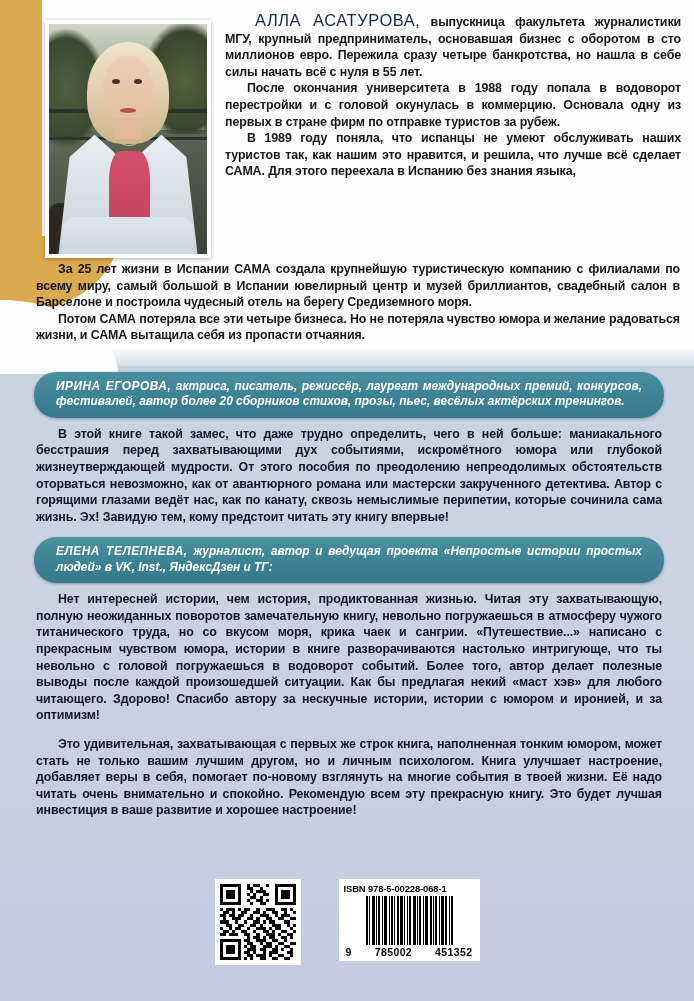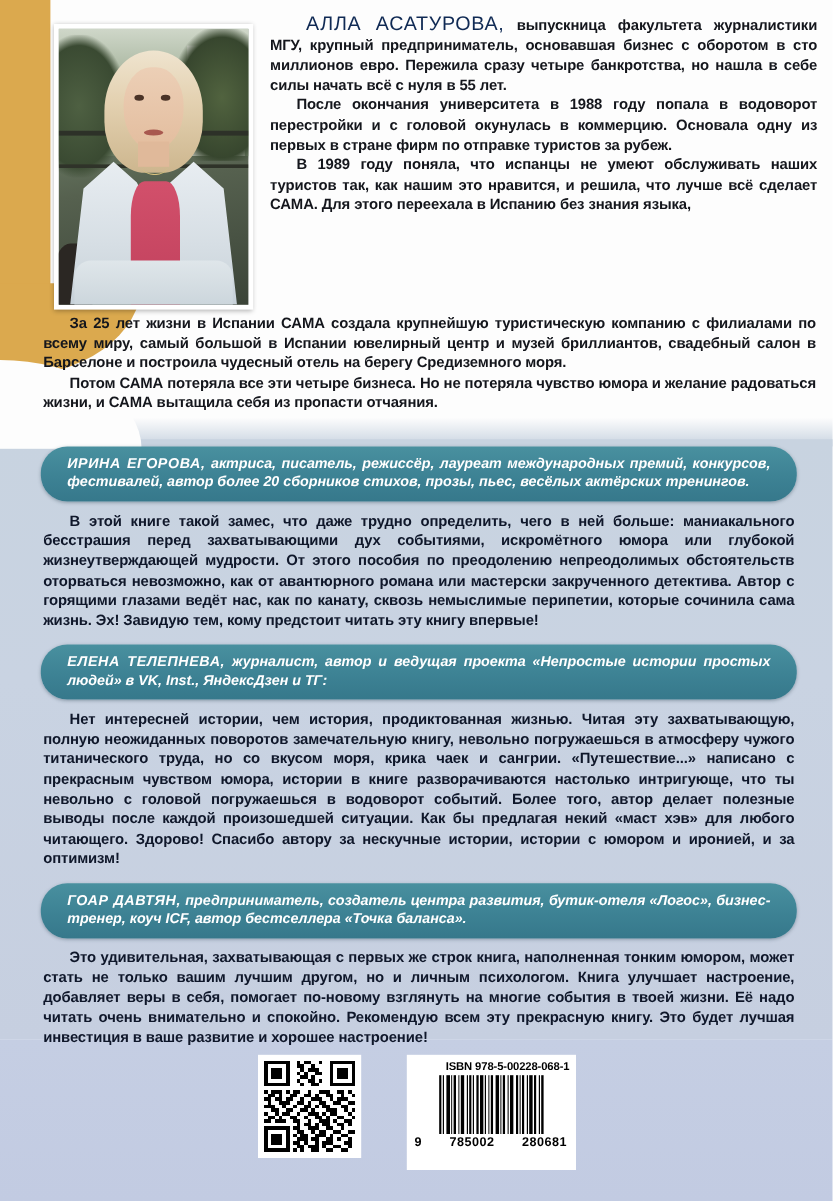--- a/index.html
+++ b/index.html
@@ -249,23 +249,23 @@
     width: 86px; height: 86px;
     background: #ffffff;
     padding: 5px;
     box-sizing: border-box;
   }
   .qr svg { display: block; }
 
   .isbn-box {
     width: 141px;
     background: #ffffff;
-    padding: 4px 5px 17px 5px;
+    padding: 4px 5px 3px 5px;
     box-sizing: border-box;
-    text-align: right;
+    text-align: left;
   }
   .isbn-text {
     font-family: "Liberation Sans", sans-serif;
     font-size: 9.4px;
     font-weight: 700;
     color: #000;
     letter-spacing: -0.1px;
     margin-bottom: 2px;
   }
   .bars {
@@ -344,21 +344,20 @@
     </div>
 
     <div class="review">
       <div class="badge"><span class="nm">ЕЛЕНА  ТЕЛЕПНЕВА,</span><span> журналист, автор и ведущая проекта «Непростые истории простых людей» в VK, Inst., ЯндексДзен и ТГ:</span></div>
       <div class="rtext">
           <p>Нет интересней истории, чем история, продиктованная жизнью. Читая эту захватывающую, полную неожиданных поворотов замечательную книгу, невольно погружаешься в атмосферу чужого титанического труда, но со вкусом моря, крика чаек и сангрии. «Путешествие...» написано с прекрасным чувством юмора, истории в книге разворачиваются настолько интригующе, что ты невольно с головой погружаешься в водоворот событий. Более того, автор делает полезные выводы после каждой произошедшей ситуации. Как бы предлагая некий «маст хэв» для любого читающего. Здорово! Спасибо автору за нескучные истории, истории с юмором и иронией, и за оптимизм!</p>
         </div>
     </div>
 
     <div class="review">
-      <div class="badge"><span class="nm">ГОАР  ДАВТЯН,</span><span> предприниматель, создатель центра развития, бутик-отеля «Логос», бизнес-тренер, коуч ICF, автор бестселлера «Точка баланса».</span></div>
       <div class="rtext">
           <p>Это удивительная, захватывающая с первых же строк книга, наполненная тонким юмором, может стать не только вашим лучшим другом, но и личным психологом. Книга улучшает настроение, добавляет веры в себя, помогает по-новому взглянуть на многие события в твоей жизни. Её надо читать очень внимательно и спокойно. Рекомендую всем эту прекрасную книгу. Это будет лучшая инвестиция в ваше развитие и хорошее настроение!</p>
         </div>
     </div>
 
   </div>
 
   <div class="codes">
 
     <div class="qr">
@@ -563,19 +562,19 @@
           <i style="width:1px;background:#fff"></i>
         <i style="width:2px"></i>
           <i style="width:2px;background:#fff"></i>
         <i style="width:1px"></i>
           <i style="width:1px;background:#fff"></i>
         <i style="width:2px"></i>
       </div>
       <div class="ean">
         <span>9</span>
         <span>785002</span>
-        <span>280681</span>
+        <span>451352</span>
       </div>
     </div>
 
   </div>
 
 </div>
 
 </body></html>

